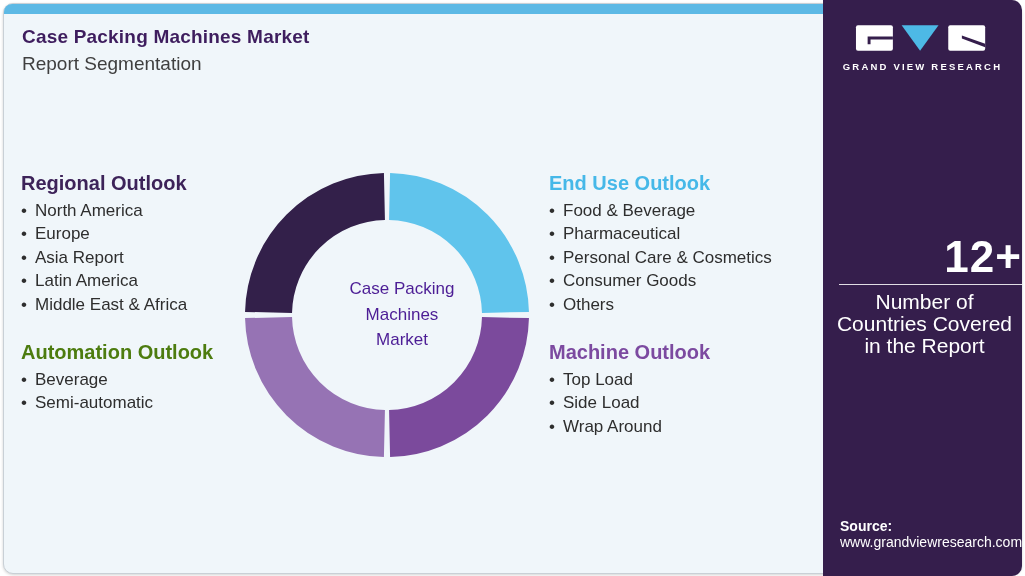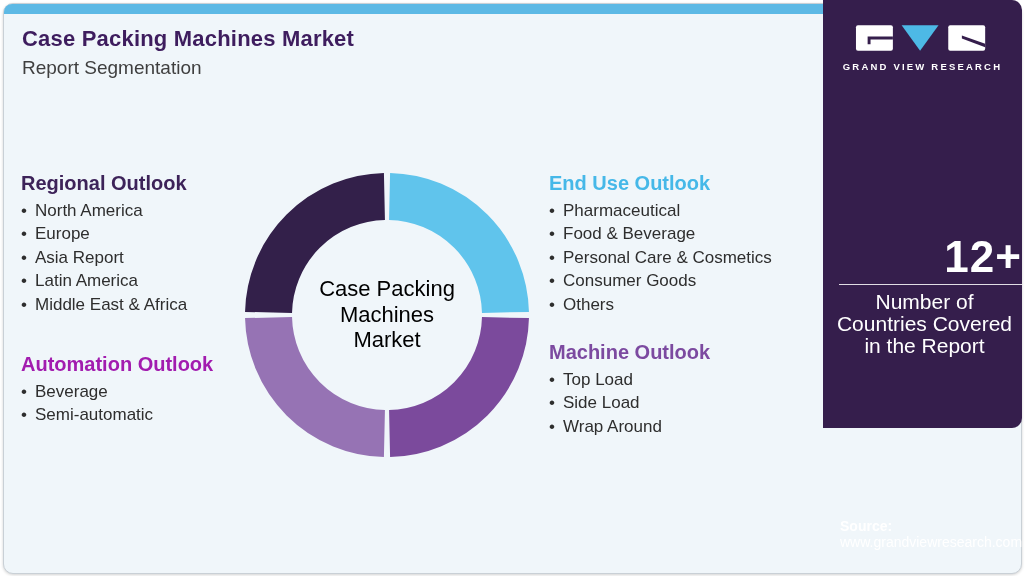--- a/index.html
+++ b/index.html
@@ -4,40 +4,40 @@
 <style>
   html,body{margin:0;padding:0;background:#ffffff;font-family:"Liberation Sans",sans-serif;}
   .stage{position:relative;width:1025px;height:576px;overflow:hidden;background:#ffffff;}
 
   
   .card{position:absolute;left:3px;top:3px;width:1017px;height:569px;background:#f0f6fa;
         border:1px solid #c9d0d6;border-radius:10px;box-shadow:0 1px 3px rgba(0,0,0,.18);}
   .top-bar{position:absolute;left:0;top:0;width:820px;height:10px;background:#5db9e5;border-radius:8px 0 0 0;}
 
   .header{position:absolute;left:18px;top:22px;}
-  .header h1{margin:0;font-size:22px;font-weight:800;color:#3e1d5e;letter-spacing:.2px;}
+  .header h1{margin:0;font-size:19px;font-weight:800;color:#3e1d5e;letter-spacing:.2px;}
   .header .subtitle{margin-top:5px;font-size:19px;color:#3f3f3f;}
 
   .outlook{position:absolute;width:300px;}
   .outlook h2{margin:0 0 4px 0;font-size:20px;font-weight:700;}
   .outlook ul{margin:0;padding:0;list-style:none;}
   .outlook li{font-size:17px;color:#2e2e2e;line-height:23.4px;padding-left:14px;position:relative;}
   .outlook li::before{content:"•";position:absolute;left:0;top:0;color:#2e2e2e;}
 
   .pos-regional{left:17px;top:168px;}
   .pos-automation{left:17px;top:337px;}
   .pos-enduse{left:545px;top:168px;width:270px;}
   .pos-machine{left:545px;top:337px;}
 
   .donut{position:absolute;left:238px;top:166px;}
-  .donut-label{position:absolute;left:293px;top:272px;width:180px;text-align:center;
-               font-size:22px;line-height:25.5px;color:#000000;}
+  .donut-label{position:absolute;left:308px;top:272px;width:180px;text-align:center;
+               font-size:17px;line-height:25.5px;color:#4c1d95;}
 
   
-  .sidebar{position:absolute;left:823px;top:0;width:199px;height:428px;background:#351e4c;
+  .sidebar{position:absolute;left:823px;top:0;width:199px;height:576px;background:#351e4c;
            border-radius:0 10px 10px 0;}
   .logo-wrap{position:absolute;left:0;top:24px;width:100%;text-align:center;}
   .wordmark{margin-top:5px;color:#ffffff;font-size:9.5px;font-weight:700;letter-spacing:2.2px;}
   .stat-value{position:absolute;left:0;top:232px;width:100%;text-align:right;color:#ffffff;
               font-size:44px;font-weight:800;letter-spacing:1px;}
   .stat-divider{position:absolute;left:16px;right:0;top:284px;height:1px;background:rgba(255,255,255,.85);}
   .stat-label{position:absolute;left:6px;right:2px;top:291px;text-align:center;color:#ffffff;
               font-size:21px;line-height:22px;}
   .source{position:absolute;left:17px;top:518px;color:#ffffff;}
   .source .src-label{font-size:14px;font-weight:700;}
@@ -61,32 +61,32 @@
       <ul>
         <li>North America</li>
         <li>Europe</li>
         <li>Asia Report</li>
         <li>Latin America</li>
         <li>Middle East &amp; Africa</li>
       </ul>
     </section>
 
     <section class="outlook pos-automation">
-      <h2 style="color: #a21caf; margin-top: 12px;">Automation Outlook</h2>
+      <h2 style="color: #4d7c0f;">Automation Outlook</h2>
       <ul>
         <li>Beverage</li>
         <li>Semi-automatic</li>
       </ul>
     </section>
 
     <section class="outlook pos-enduse">
       <h2 style="color: rgb(70, 184, 232);">End Use Outlook</h2>
       <ul>
+        <li>Food &amp; Beverage</li>
         <li>Pharmaceutical</li>
-        <li>Food &amp; Beverage</li>
         <li>Personal Care &amp; Cosmetics</li>
         <li>Consumer Goods</li>
         <li>Others</li>
       </ul>
     </section>
 
     <section class="outlook pos-machine">
       <h2 style="color: rgb(124, 74, 160);">Machine Outlook</h2>
       <ul>
         <li>Top Load</li>

